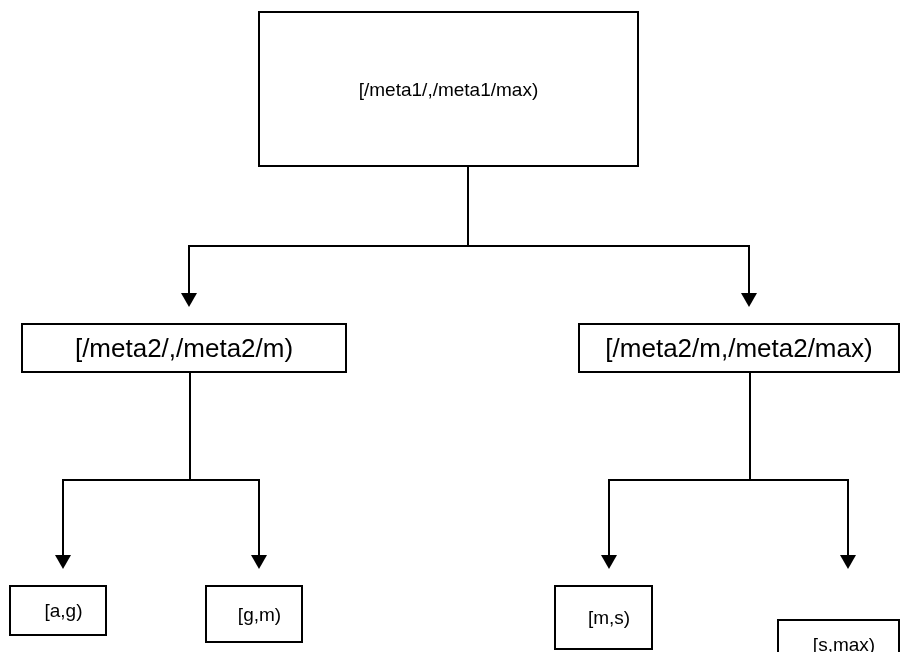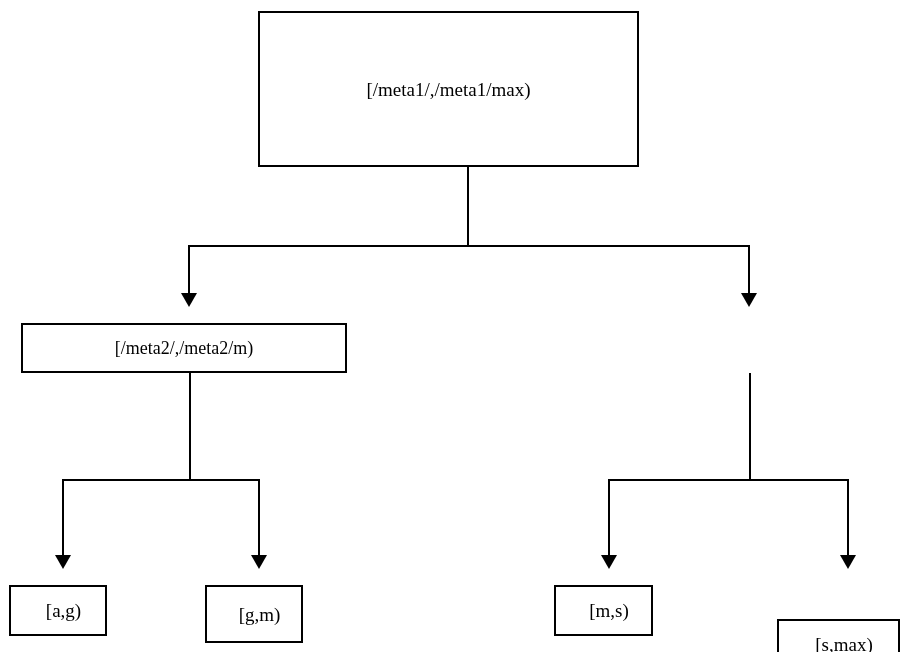--- a/index.html
+++ b/index.html
@@ -21,29 +21,29 @@
     box-sizing: border-box;
     border: 2px solid #000000;
     background: #ffffff;
     display: flex;
     align-items: center;
     justify-content: center;
     color: #000000;
     white-space: nowrap;
   }
   .node .node-label {
-    font-family: Liberation Serif, serif;
+    font-family: Liberation Sans, sans-serif;
     font-size: 19px;
     line-height: 1;
     letter-spacing: 0px;
     color: #000000;
     text-align: right;
   }
   .node.root { font-size: 19px; }
-  .node.level2 .node-label { font-size: 18px; }
+  .node.level2 .node-label { font-size: 26px; }
   .node.leaf .node-label { font-size: 19px; margin-left: 11px; }
 
   
   .edge-v {
     position: absolute;
     width: 2px;
     background: #000000;
   }
   .edge-h {
     position: absolute;
@@ -72,20 +72,23 @@
   <div class="edge-h" style="left:188px; top:245px; width:562px;"></div>
   <div class="edge-v" style="left:188px; top:245px; height:49px;"></div>
   <div class="arrow-head" style="left:181px; top:293px;"></div>
   <div class="edge-v" style="left:748px; top:245px; height:49px;"></div>
   <div class="arrow-head" style="left:741px; top:293px;"></div>
 
   <div class="node level2" style="left:21px; top:323px; width:326px; height:50px;">
     <span class="node-label">[/meta2/,/meta2/m)</span>
   </div>
 
+  <div class="node level2" style="left:578px; top:323px; width:322px; height:50px;">
+    <span class="node-label">[/meta2/m,/meta2/max)</span>
+  </div>
 
   <div class="edge-v" style="left:189px; top:373px; height:108px;"></div>
   <div class="edge-h" style="left:62px; top:479px; width:197px;"></div>
   <div class="edge-v" style="left:62px; top:479px; height:77px;"></div>
   <div class="arrow-head" style="left:55px; top:555px;"></div>
   <div class="edge-v" style="left:258px; top:479px; height:77px;"></div>
   <div class="arrow-head" style="left:251px; top:555px;"></div>
 
   <div class="edge-v" style="left:749px; top:373px; height:108px;"></div>
   <div class="edge-h" style="left:608px; top:479px; width:241px;"></div>
@@ -95,21 +98,21 @@
   <div class="arrow-head" style="left:840px; top:555px;"></div>
 
   <div class="node leaf" style="left:9px; top:585px; width:98px; height:51px;">
     <span class="node-label">[a,g)</span>
   </div>
 
   <div class="node leaf" style="left:205px; top:585px; width:98px; height:58px;">
     <span class="node-label">[g,m)</span>
   </div>
 
-  <div class="node leaf" style="left:554px; top:585px; width:99px; height:51px;">
+  <div class="node leaf" style="left:554px; top:585px; width:99px; height:65px;">
     <span class="node-label">[m,s)</span>
   </div>
 
   <div class="node leaf" style="left:777px; top:619px; width:123px; height:51px;">
     <span class="node-label">[s,max)</span>
   </div>
 
 </div>
 
 </body></html>

